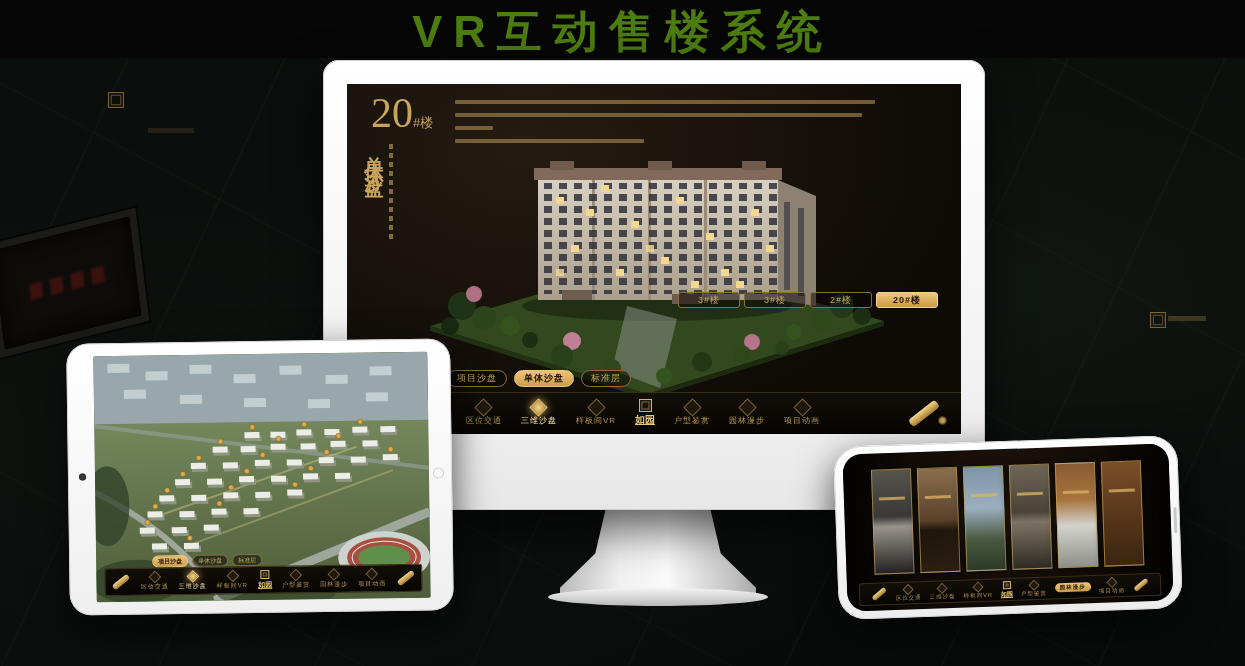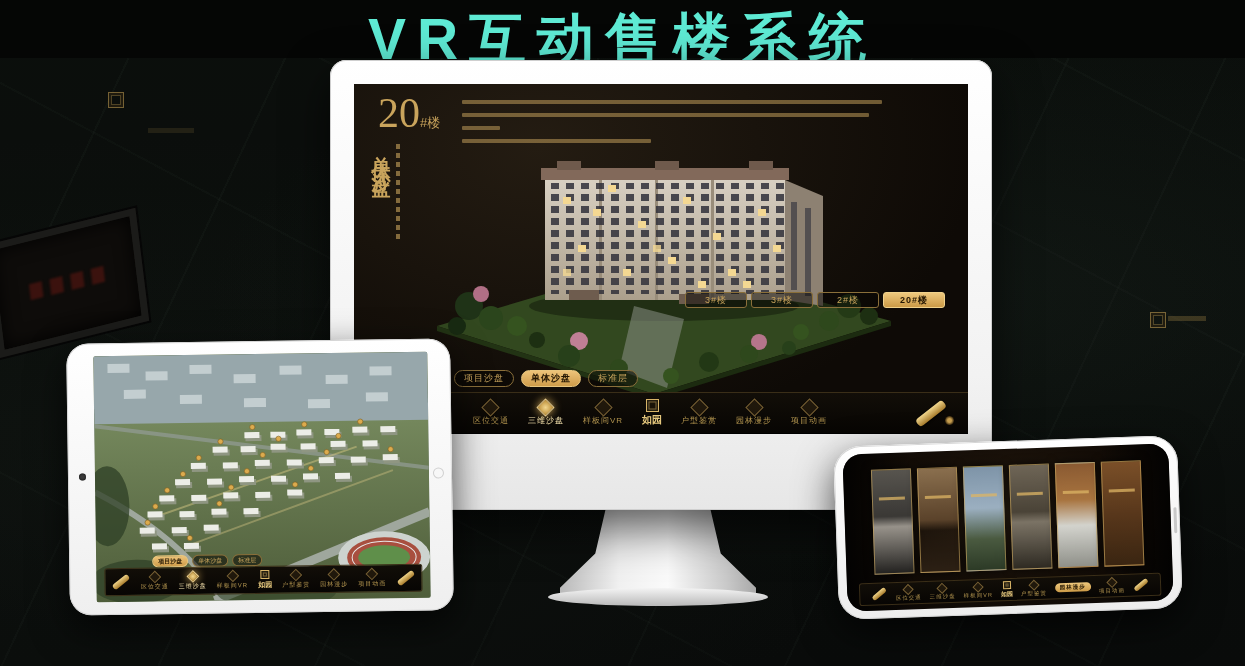--- a/index.html
+++ b/index.html
@@ -17,50 +17,50 @@
   .wm{position:absolute;width:14px;height:14px;border:1px solid rgba(205,165,85,.55);z-index:1;
     box-shadow:inset 0 0 0 2px rgba(0,0,0,.6), inset 0 0 0 3px rgba(205,165,85,.35);}
   .wm-bar{position:absolute;width:46px;height:5px;background:rgba(205,165,85,.25);z-index:1;}
   .signboard{position:absolute;left:-10px;top:226px;width:140px;height:100px;z-index:1;
     border:7px solid #1b1b19;background:#0e0c0a;transform:rotate(-7deg) skewY(-7deg);
     box-shadow:0 0 0 2px #060606, inset 0 0 18px rgba(0,0,0,.9);display:flex;
     align-items:center;justify-content:center;gap:8px;}
   .signboard i{width:13px;height:16px;background:#47140f;filter:blur(1px);opacity:.8;}
   
   .page-title{position:absolute;left:0;top:2px;width:100%;text-align:center;z-index:2;
-    color:#5eead4;font-size:57px;font-weight:700;letter-spacing:11px;}
+    color:#4d7c0f;font-size:45px;font-weight:700;letter-spacing:11px;}
   .footnote{position:absolute;left:668px;top:639px;z-index:8;color:#f1f1f1;
     font-size:16px;letter-spacing:2.6px;}
   .pill{border:1px solid #8a6f3a;border-radius:9px;background:rgba(10,7,3,.55);
     color:#c9a45c;display:inline-block;line-height:1;}
   .pill.active{background:linear-gradient(180deg,#edc379,#cf9d4b);color:#241703;
     border-color:#e8c67e;font-weight:700;}
   .navbar{background:linear-gradient(180deg,#120e08,#070503);border-top:1px solid #3a2e18;
     border-bottom:1px solid #000;display:flex;align-items:center;justify-content:center;}
   .nav-item{display:flex;flex-direction:column;align-items:center;gap:1px;}
   .nav-item .emblem{border:1px solid rgba(205,168,92,.5);transform:rotate(45deg);
     background:rgba(66,50,22,.35);}
   .nav-item.active .emblem{background:radial-gradient(#f2d68e,#b98b35);
     box-shadow:0 0 9px rgba(230,185,95,.9);border-color:#f0d290;}
   .nav-item .lbl{color:#b3954f;letter-spacing:1px;white-space:nowrap;}
   .nav-item.active .lbl{color:#f4e2ae;}
   .nav-logo{display:flex;flex-direction:column;align-items:center;gap:1px;}
   .nav-logo .mark{border:1px solid #d8b468;background:rgba(40,30,12,.5);
     box-shadow:inset 0 0 0 1.5px rgba(0,0,0,.7), inset 0 0 0 2.5px rgba(216,180,104,.5);}
-  .nav-logo .txt{color:#e6c87e;font-weight:700;white-space:nowrap;}
+  .nav-logo .txt{color:#e6c87e;font-weight:700;white-space:nowrap;text-decoration:underline;}
   .scroll-icon{position:relative;}
   .scroll-icon::before{content:"";position:absolute;left:4px;top:8px;width:34px;height:9px;
     border-radius:4px;background:linear-gradient(180deg,#f3d88e,#a87c2c);
     transform:rotate(-38deg);box-shadow:0 1px 2px rgba(0,0,0,.8);}
   .scroll-icon::after{content:"";position:absolute;right:2px;bottom:2px;width:9px;height:9px;
     border-radius:50%;background:radial-gradient(#caa050 30%,#3a2a10 70%);}
   .mini-scroll{display:inline-block;width:20px;height:6px;border-radius:3px;
     background:linear-gradient(180deg,#f0d489,#a87c2c);transform:rotate(-38deg);}
   
-  .monitor{position:absolute;left:330px;top:60px;width:662px;height:450px;z-index:2;
+  .monitor{position:absolute;left:323px;top:60px;width:662px;height:450px;z-index:2;
     background:linear-gradient(180deg,#ffffff,#f2f2f2 70%,#e7e7e7);border-radius:16px;
     box-shadow:0 18px 45px rgba(0,0,0,.65), inset 0 0 0 1px #cfcfcf;}
   .m-screen{position:absolute;left:24px;top:24px;width:614px;height:350px;overflow:hidden;
     background:radial-gradient(ellipse at 30% 18%, #241c12, #0e0a06 72%);}
   .m-stand{position:absolute;left:560px;top:503px;width:196px;height:92px;z-index:1;
     background:linear-gradient(90deg,#b9b9b9,#f0f0f0 30%,#fafafa 55%,#c9c9c9 85%,#a8a8a8);
     clip-path:polygon(24% 0,76% 0,82% 55%,100% 92%,100% 100%,0 100%,0 92%,18% 55%);}
   .m-base{position:absolute;left:548px;top:588px;width:220px;height:18px;z-index:1;
     border-radius:50%;background:linear-gradient(180deg,#f4f4f4,#b9b9b9);}
   .floor-title{position:absolute;left:24px;top:8px;}

